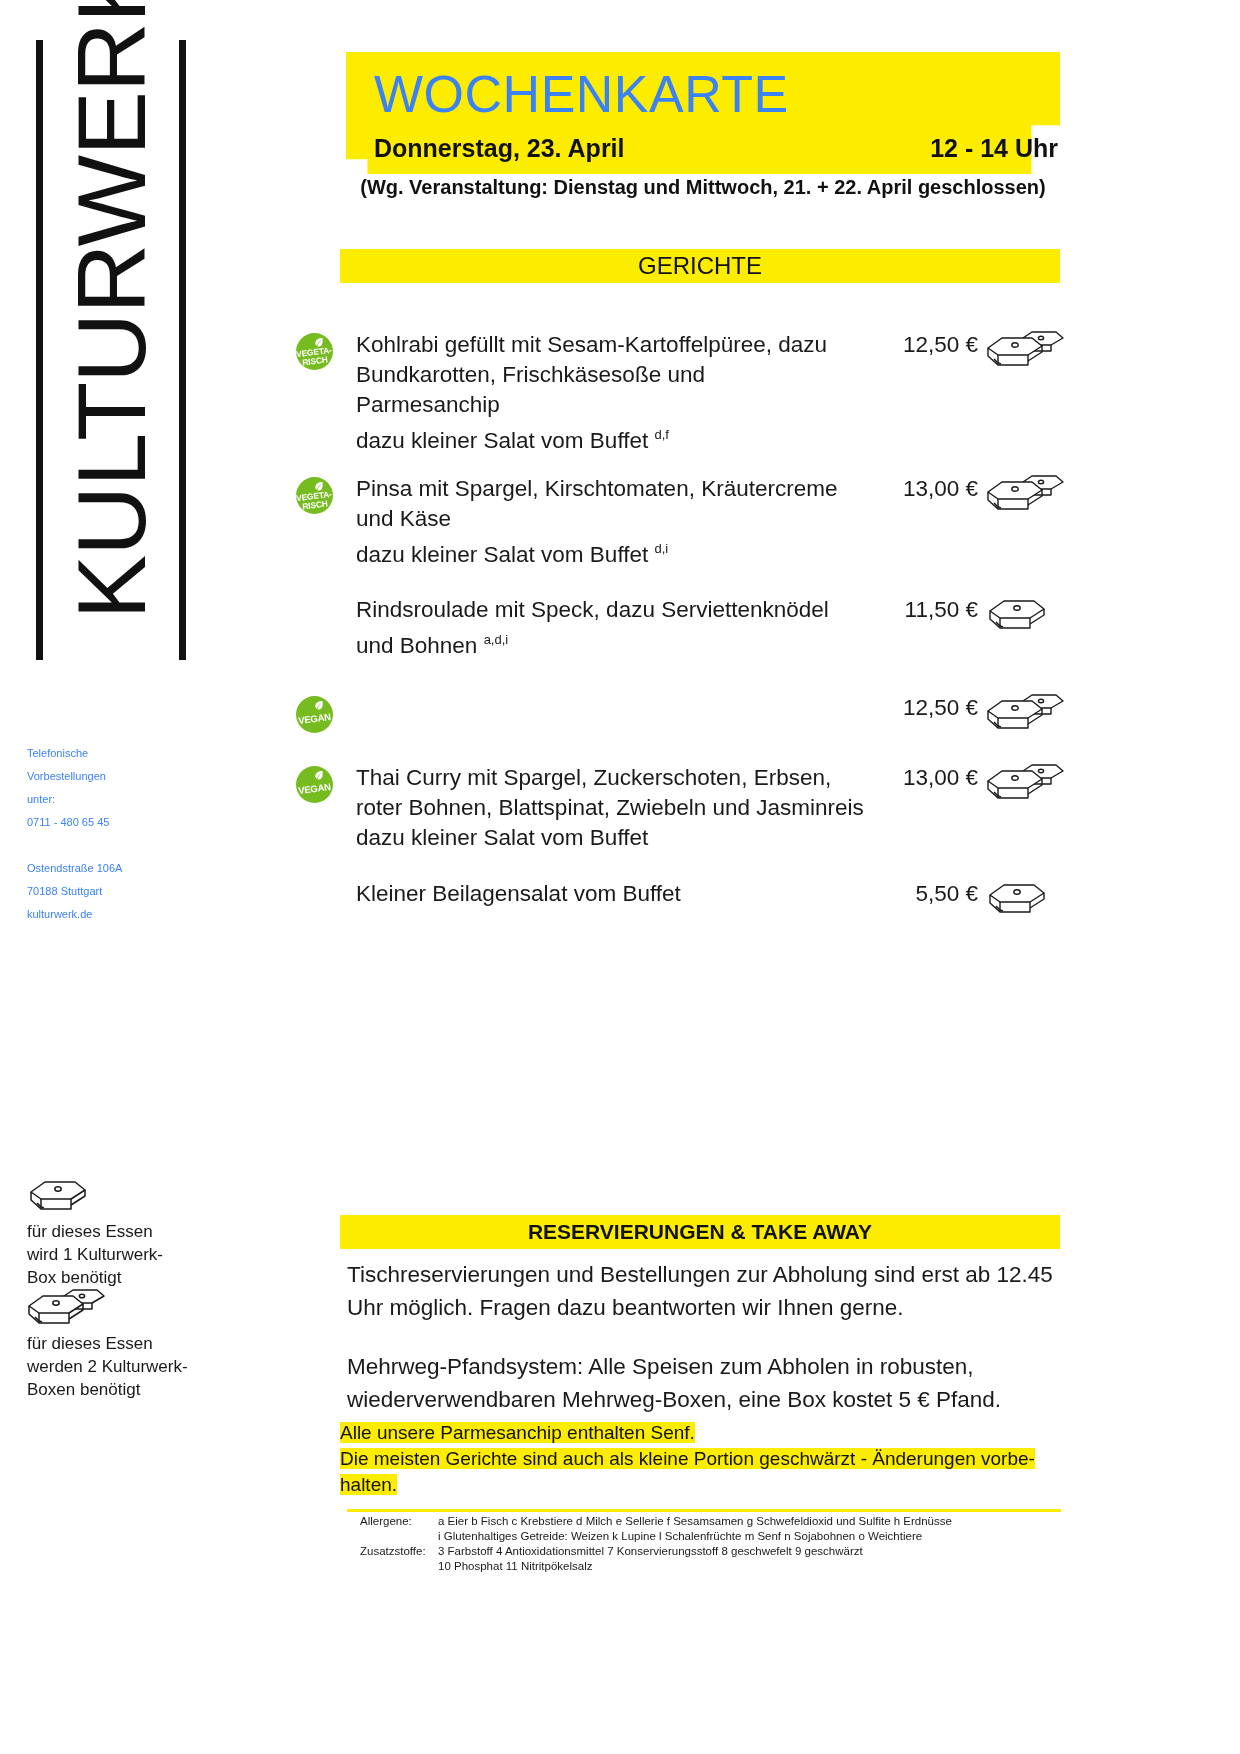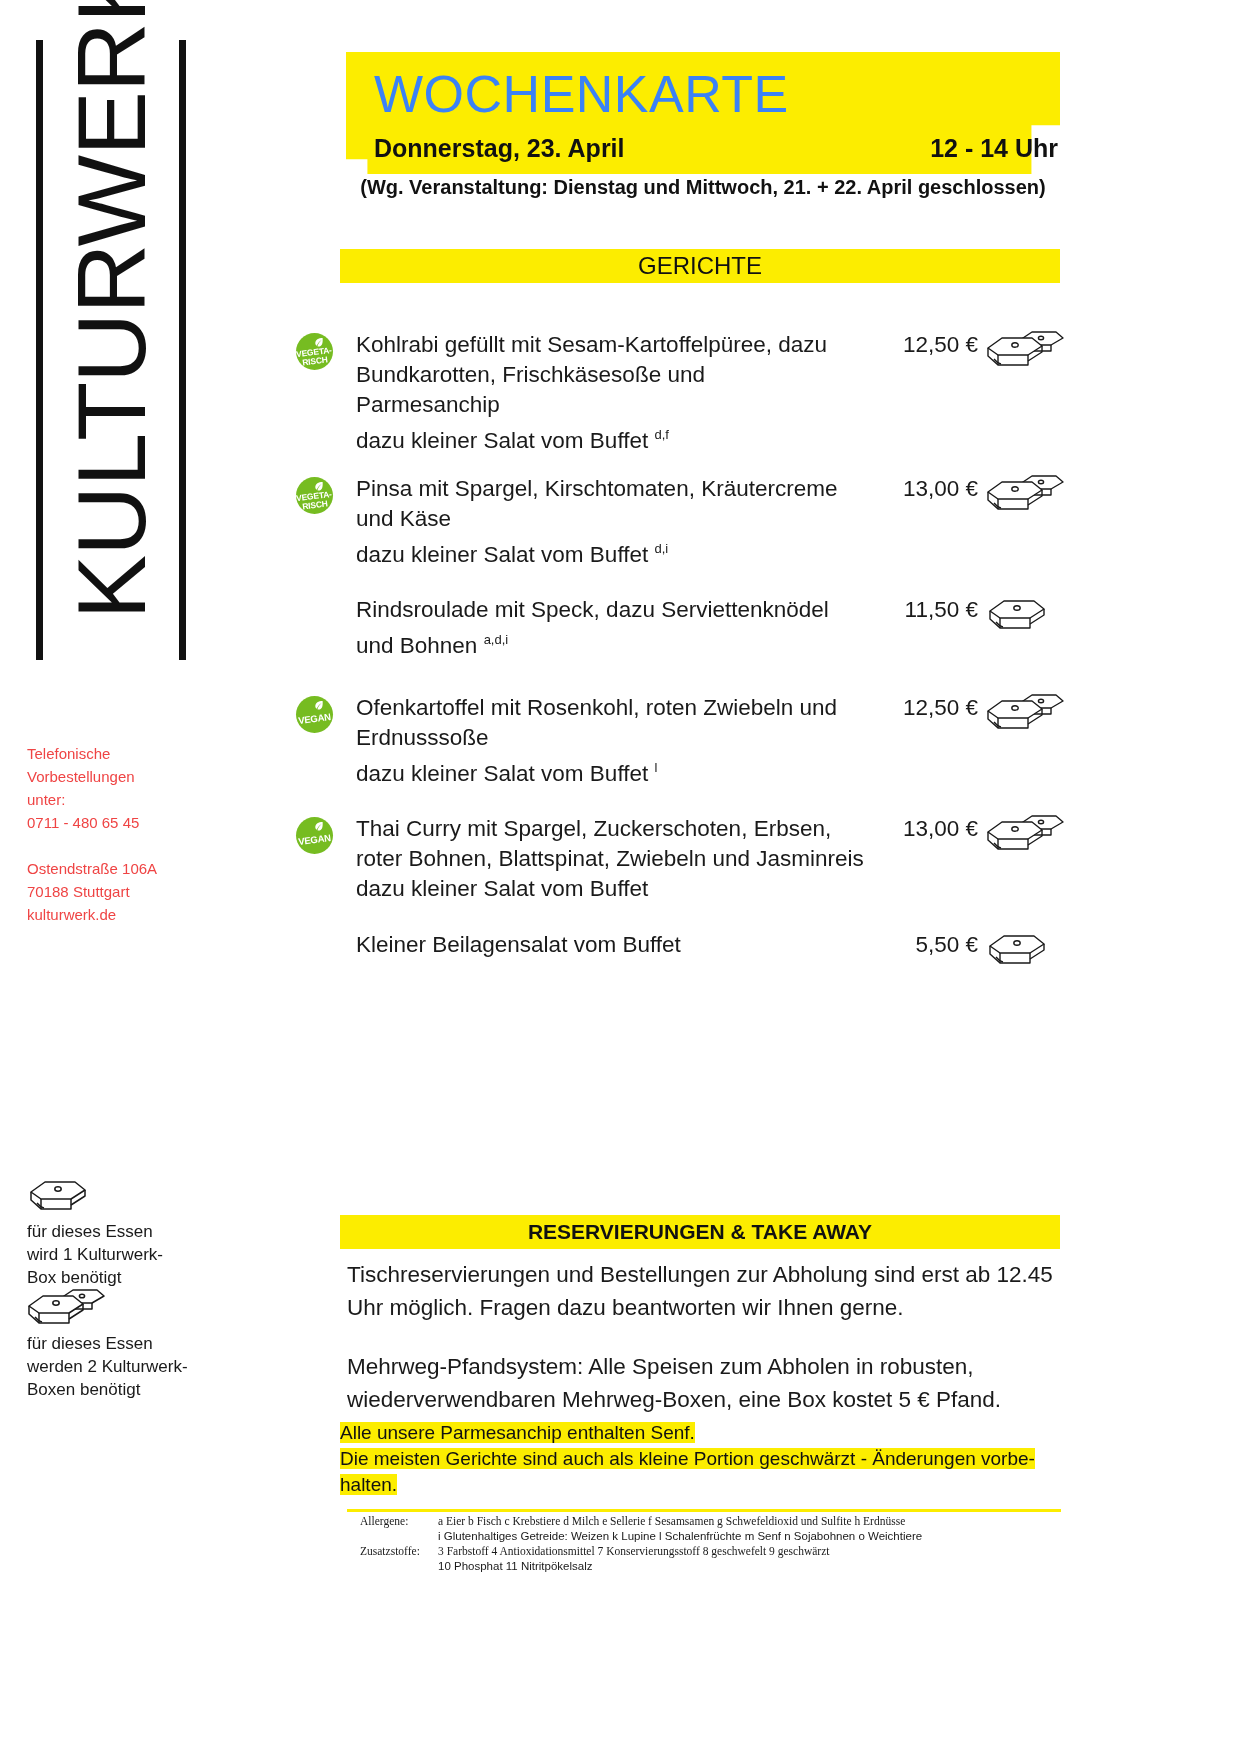--- a/index.html
+++ b/index.html
@@ -48,23 +48,23 @@
     white-space: nowrap;
     font-family: "Liberation Sans", sans-serif;
   }
 
   
   .side-info {
     position: absolute;
     left: 27px;
     top: 742px;
     width: 215px;
-    font-size: 15px;
+    font-size: 11px;
     line-height: 23px;
-    color: #ef4444;
+    color: #3b82f6;
   }
   .side-info .blk { margin-bottom: 23px; }
   .side-info .blk:last-child { margin-bottom: 0; }
 
   .box-legend {
     position: absolute;
     left: 27px;
     width: 215px;
     font-size: 17px;
     line-height: 23px;
@@ -248,21 +248,21 @@
   
   .allergens {
     position: absolute;
     left: 360px;
     top: 1514px;
     width: 700px;
     font-size: 11.5px;
     line-height: 15px;
     color: #1a1a1a;
   }
-  .allergens .row { display: flex; font-family: Liberation Serif, serif; }
+  .allergens .row { display: flex; }
   .allergens .lbl { width: 78px; flex: 0 0 78px; }
   .allergens .val { flex: 1 1 auto; }
   .allergens .cont { margin-left: 78px; }
 </style>
 </head>
 <body>
 
 <div class="brand-rail">
   <div class="brand-rule left"></div>
   <div class="brand-rule right"></div>
@@ -408,25 +408,20 @@
           </g>
         </svg></div>
     </div>
     <div class="dish" style="margin-bottom: 26px;">
       <div class="badge">
         <svg class="leaf" viewBox="0 0 12 12">
           <path d="M10.5 1 C6 1 2.5 3 2.5 6.5 C2.5 8 3.2 9 4 9.6 C5 7 7 4.6 9.5 3.2 C7.4 5 5.6 7.3 4.8 10 C5.2 10.2 5.8 10.3 6.3 10.3 C9.5 10.3 11 7.2 10.5 1 Z" fill="#ffffff"></path>
         </svg>
         <div class="badge-txt" style="top:18px;font-size:9.5px">VEGAN</div>
       </div>
-      <div class="desc">
-        <span class="ln">Ofenkartoffel mit Rosenkohl, roten Zwiebeln und</span>
-        <span class="ln">Erdnusssoße</span>
-        <span class="ln">dazu kleiner Salat vom Buffet <sup>l</sup></span>
-      </div>
       <div class="price">12,50 €</div>
       <div class="boxicon"><svg width="78" height="40" viewBox="0 0 78 40">
           <g fill="none" stroke="#1a1a1a" stroke-width="1.4" stroke-linejoin="round">
             <path d="M34 10 L46 2 L70 2 L77 8 L65 15 L41 15 Z"></path>
             <path d="M34 10 L34 15 L41 21 L65 21 L65 15"></path>
             <path d="M41 15 L41 21"></path>
             <ellipse cx="55" cy="8" rx="2.6" ry="1.8"></ellipse>
             <path d="M2 18 L16 8 L46 8 L56 16 L42 25 L12 25 Z" fill="#ffffff"></path>
             <path d="M2 18 L2 26 L12 35 L42 35 L42 25"></path>
             <path d="M12 25 L12 35"></path>

